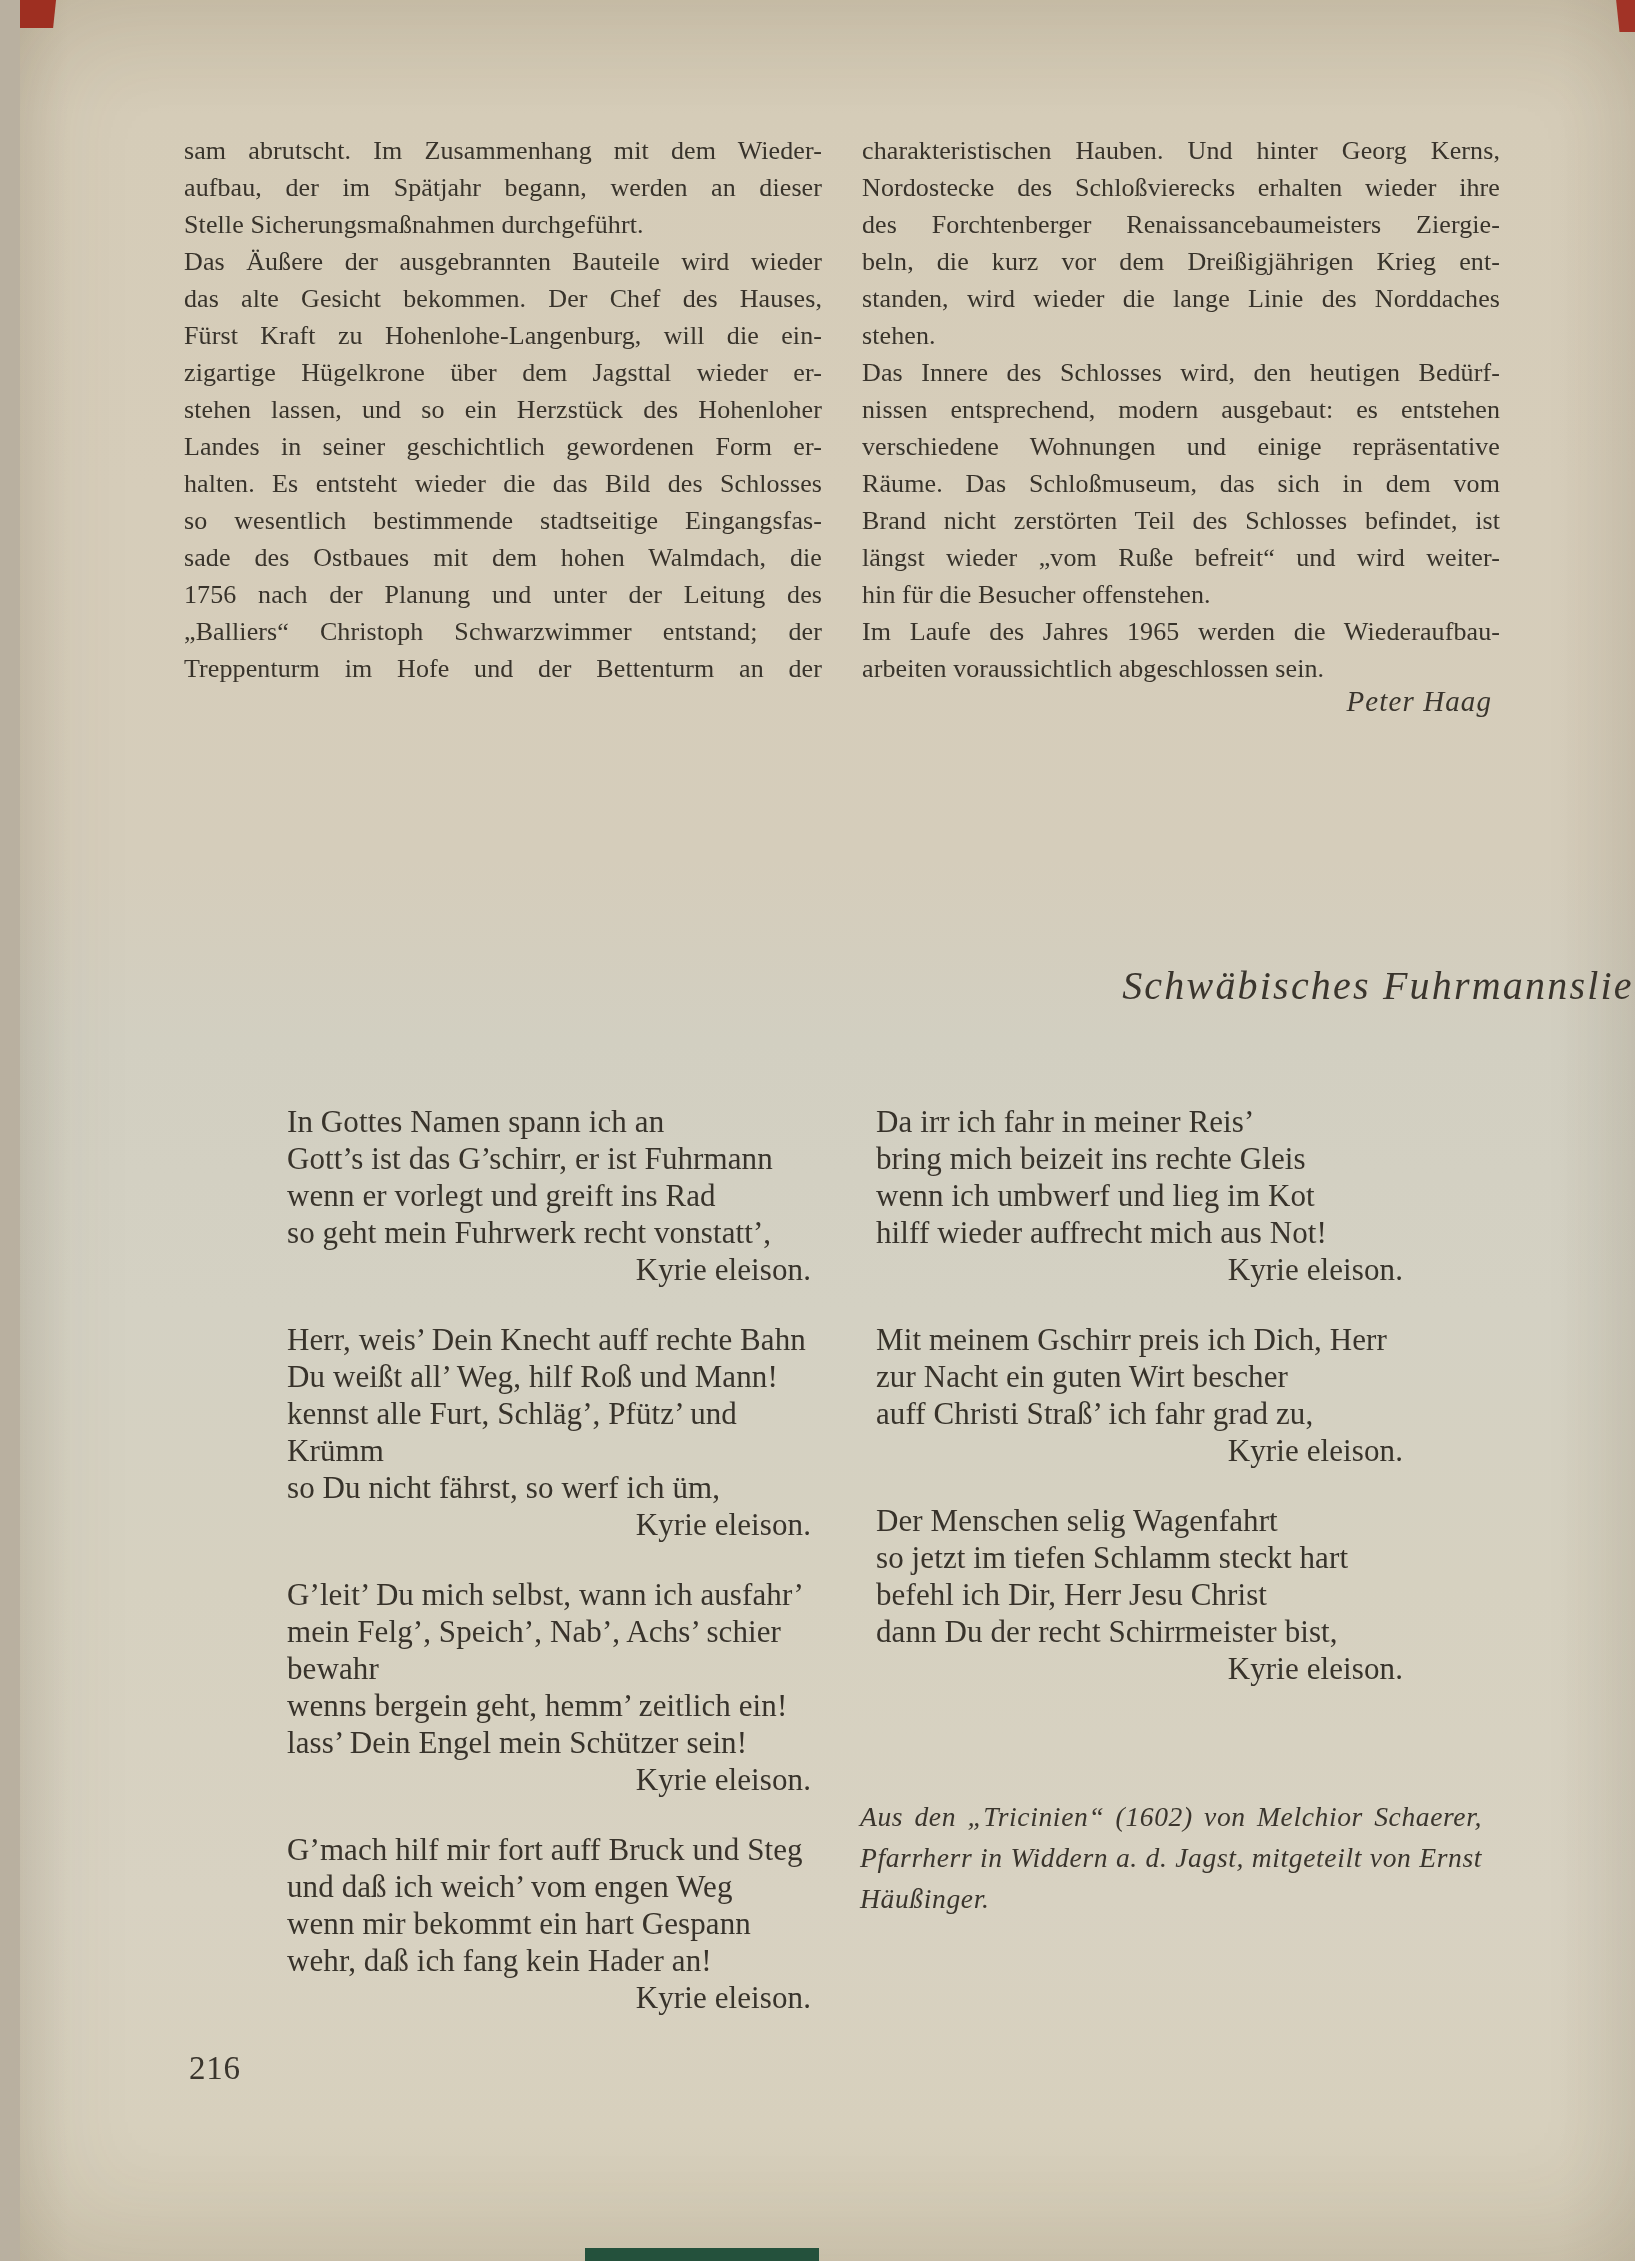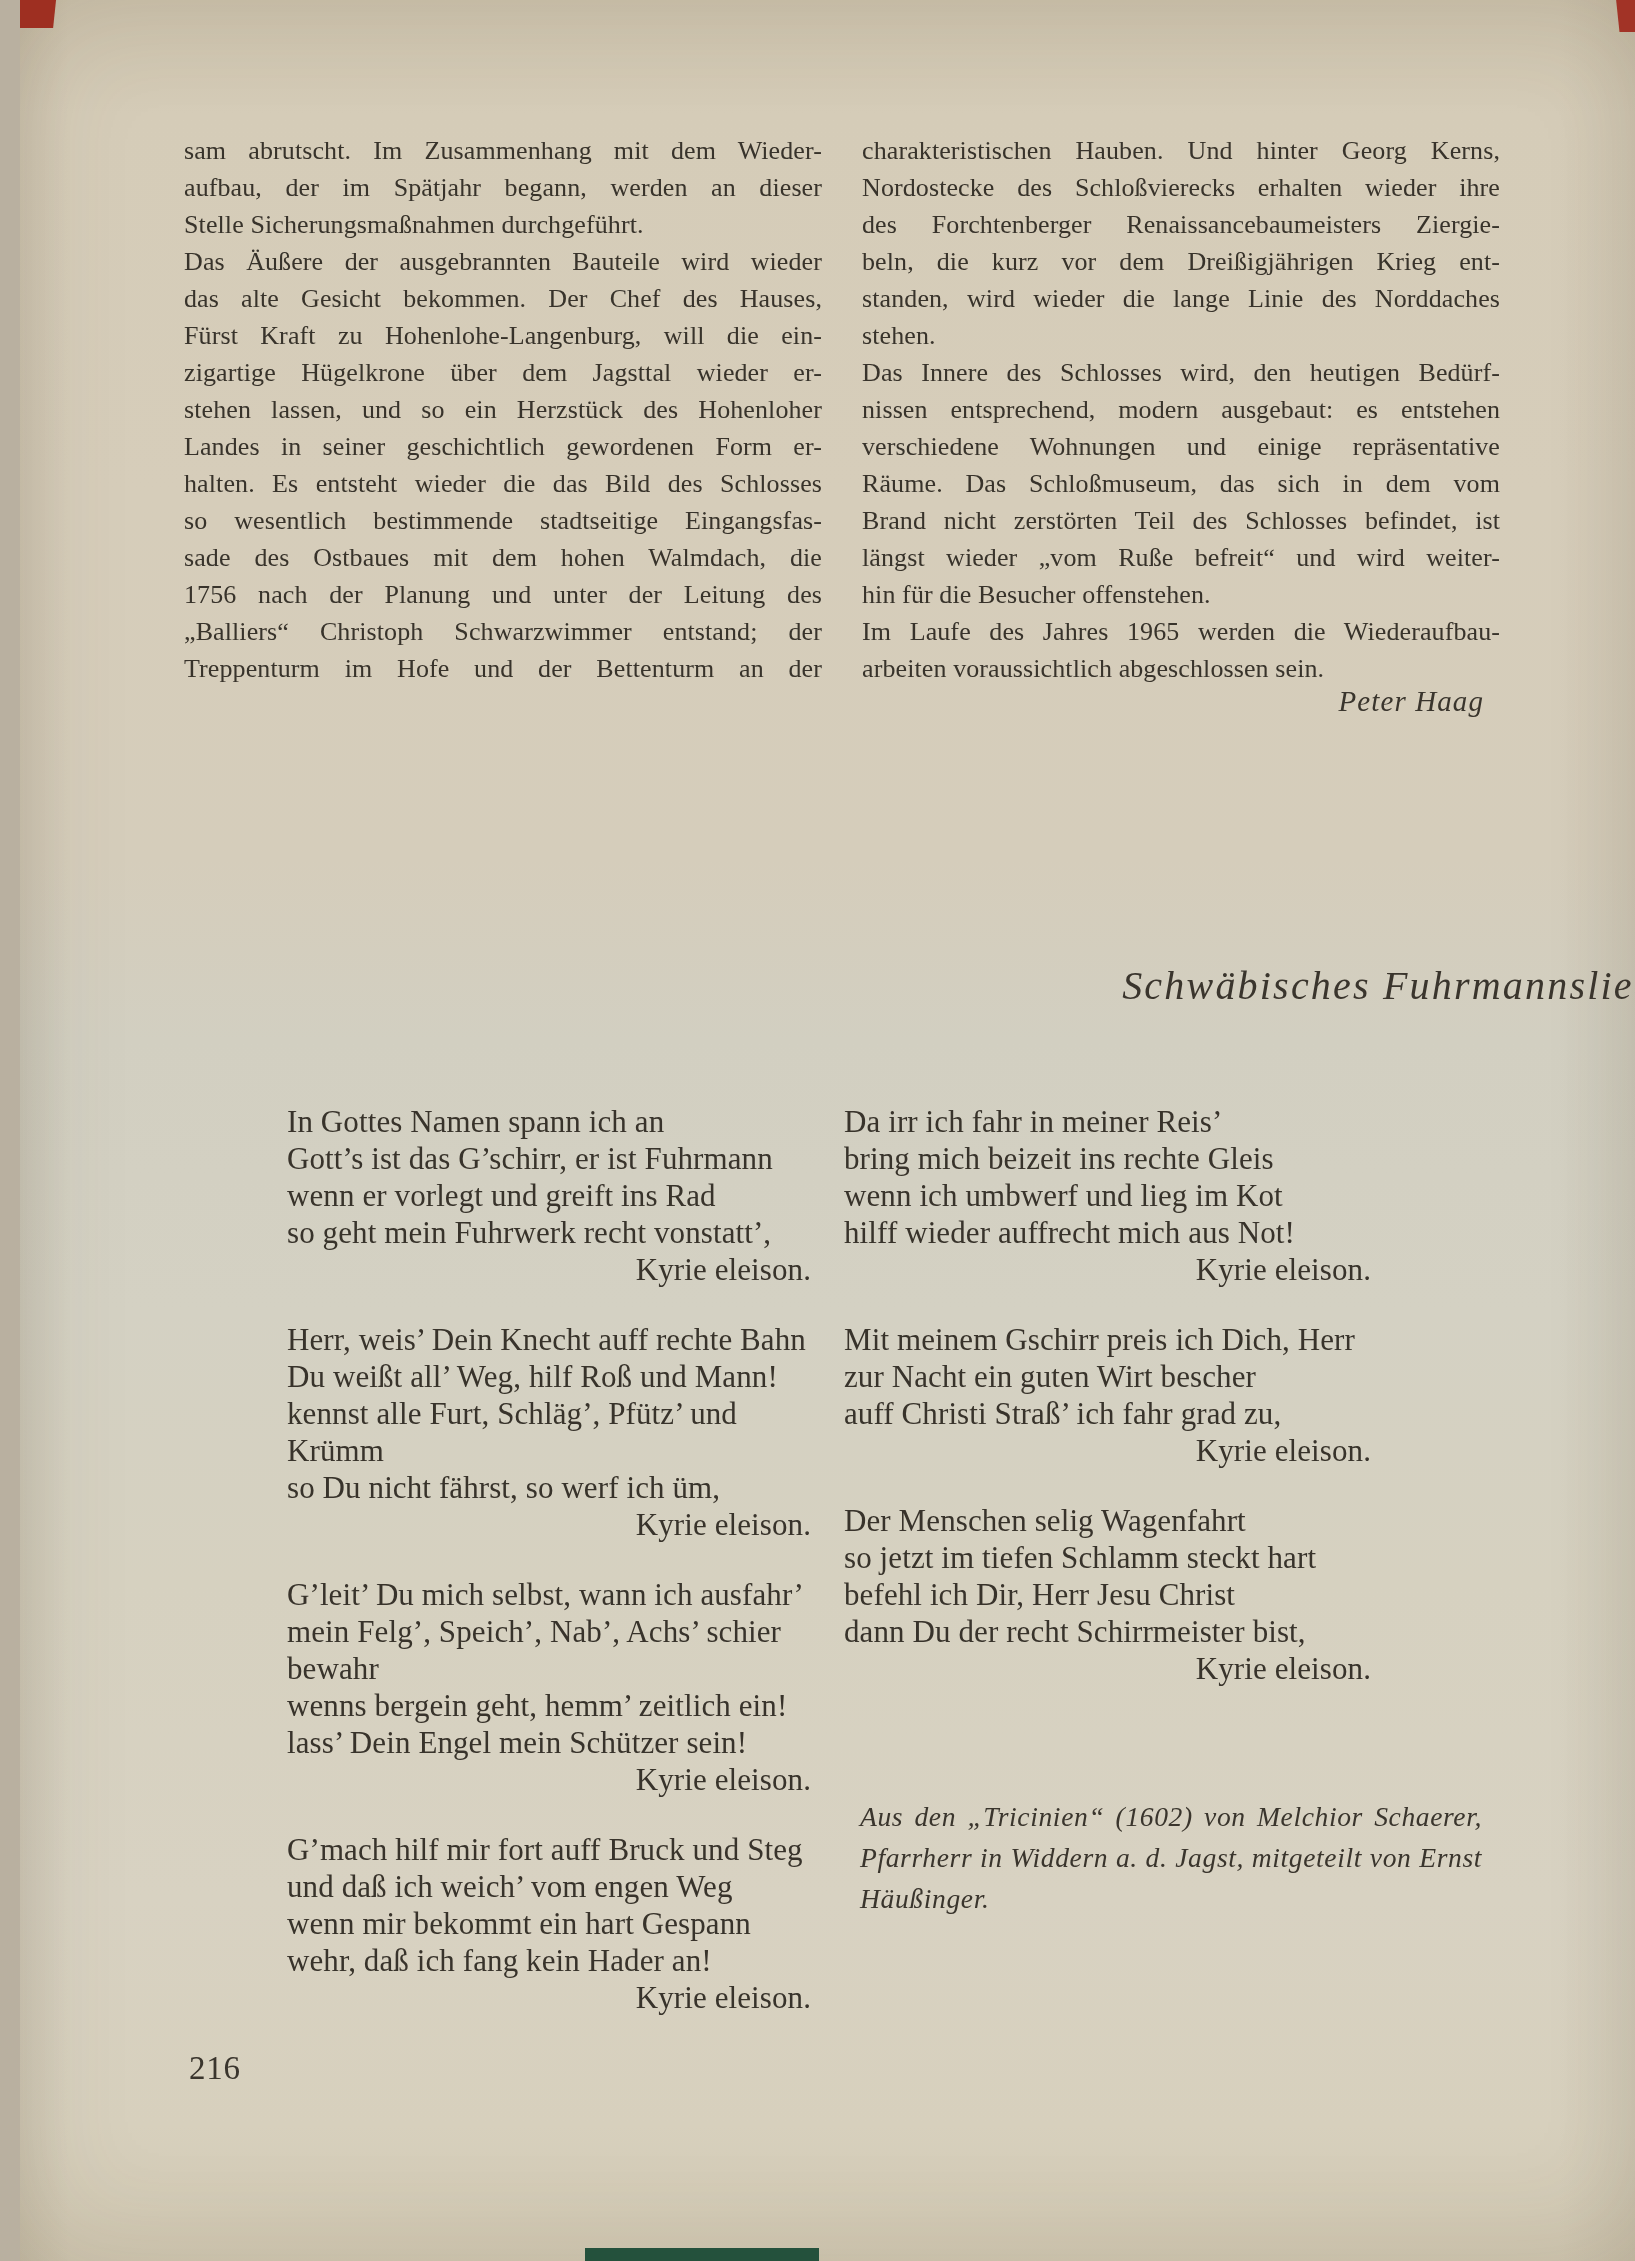--- a/index.html
+++ b/index.html
@@ -18,32 +18,32 @@
     box-shadow: inset 0 0 116px rgba(95,80,55,0.14);
     margin-left: 20px;
   }
   
   .col{position:absolute;width:638px;font-size:26px;line-height:37px;letter-spacing:0.1px;}
   .col-left{left:164px;top:132px;}
   .col-right{left:842px;top:132px;}
   .aline{text-align:justify;text-align-last:justify;white-space:nowrap0;}
   .aline.pend{text-align-last:left;}
   .byline{
-    position:absolute;top:685px;right:172px;
+    position:absolute;top:685px;right:164px;
     font-style:italic;font-size:29px;letter-spacing:1.1px;color:#3a352d;
   }
   
   .poem-title{
     position:absolute;top:962px;left:0;width:1636px;
     text-align:right;font-style:italic;font-size:40px;letter-spacing:2.2px;
     color:#3a352d;
   }
   .poem-col{position:absolute;font-size:31px;line-height:37px;letter-spacing:0.1px;}
   .poem-left{left:267px;top:1103px;width:543px;}
-  .poem-right{left:824px;top:1103px;width:546px;}
+  .poem-right{left:856px;top:1103px;width:546px;}
   .stanza{margin-bottom:33px;}
   .pline{text-align:left;}
   .kyrie{text-align:right;padding-right:19px;}
   .attribution{
     position:absolute;left:840px;top:1796px;width:622px;
     font-style:italic;font-size:27.6px;line-height:41px;letter-spacing:0.6px;
     text-align:justify;text-align-last:left;color:#3a352d;
   }
   .attribution .attr-line{text-align:justify;text-align-last:justify;}
   .attribution .attr-line.last{text-align-last:left;}

